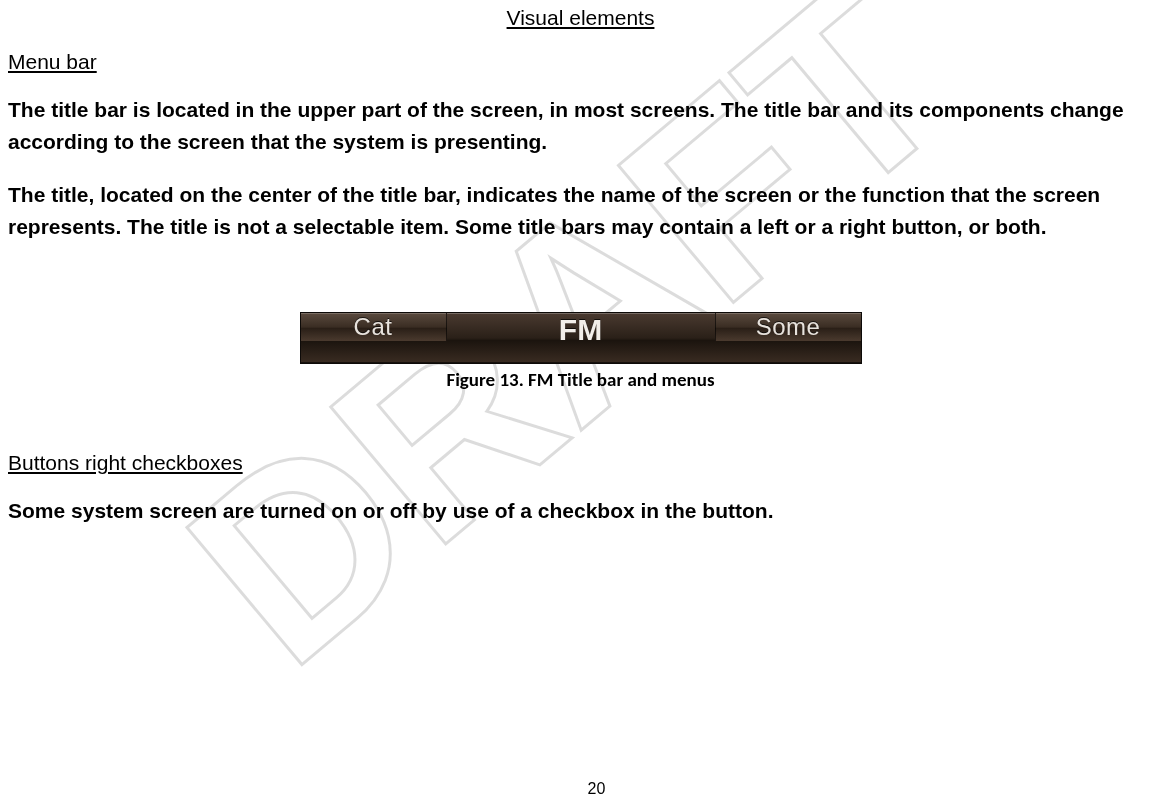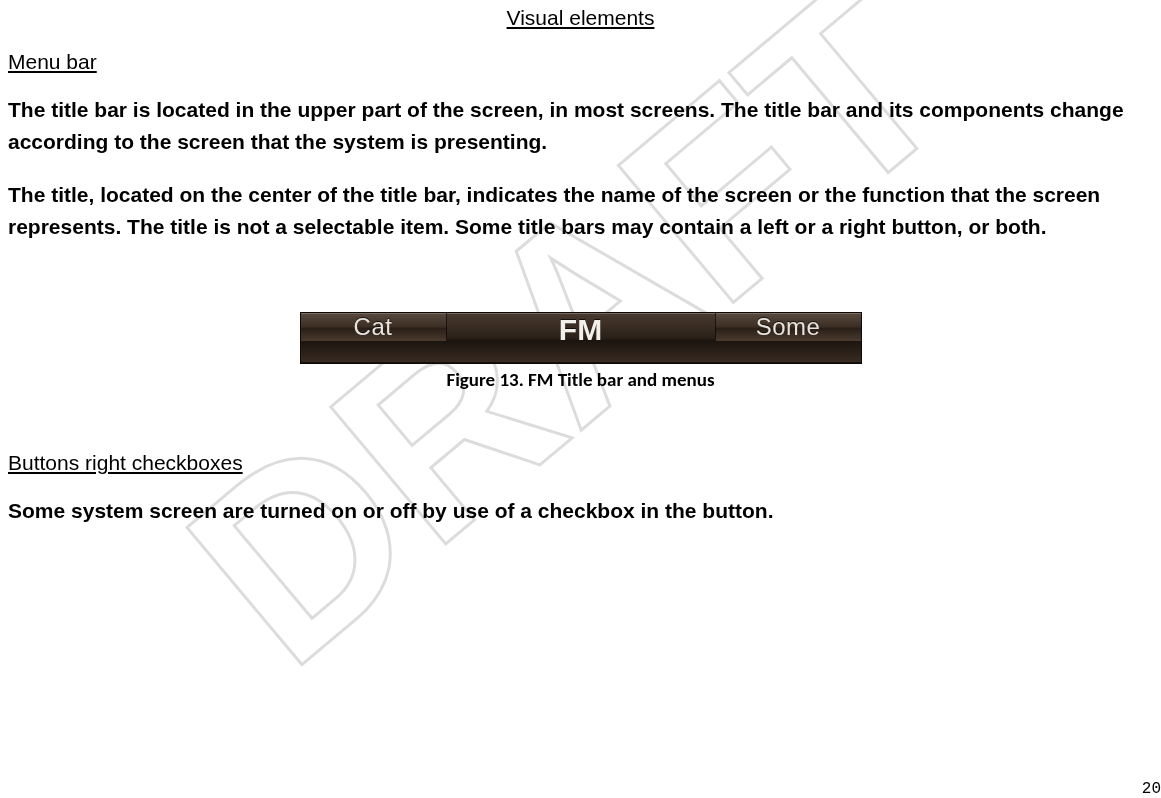--- a/index.html
+++ b/index.html
@@ -103,23 +103,23 @@
     font-size: 19px;
     font-weight: 700;
     margin-top: 4px;
     margin-bottom: 60px;
   }
   .page-number {
     position: absolute;
     bottom: 6px;
     left: 0;
     right: 0;
-    text-align: right;
+    text-align: center;
     font-size: 16px;
-    font-family: Liberation Mono, monospace;
+    font-family: Liberation Sans, sans-serif;
     padding-left: 32px;
   }
 </style>
 </head>
 <body>
 
 <div class="page">
 
   <div class="watermark">
     <svg width="900" height="500" viewBox="0 0 900 500">

